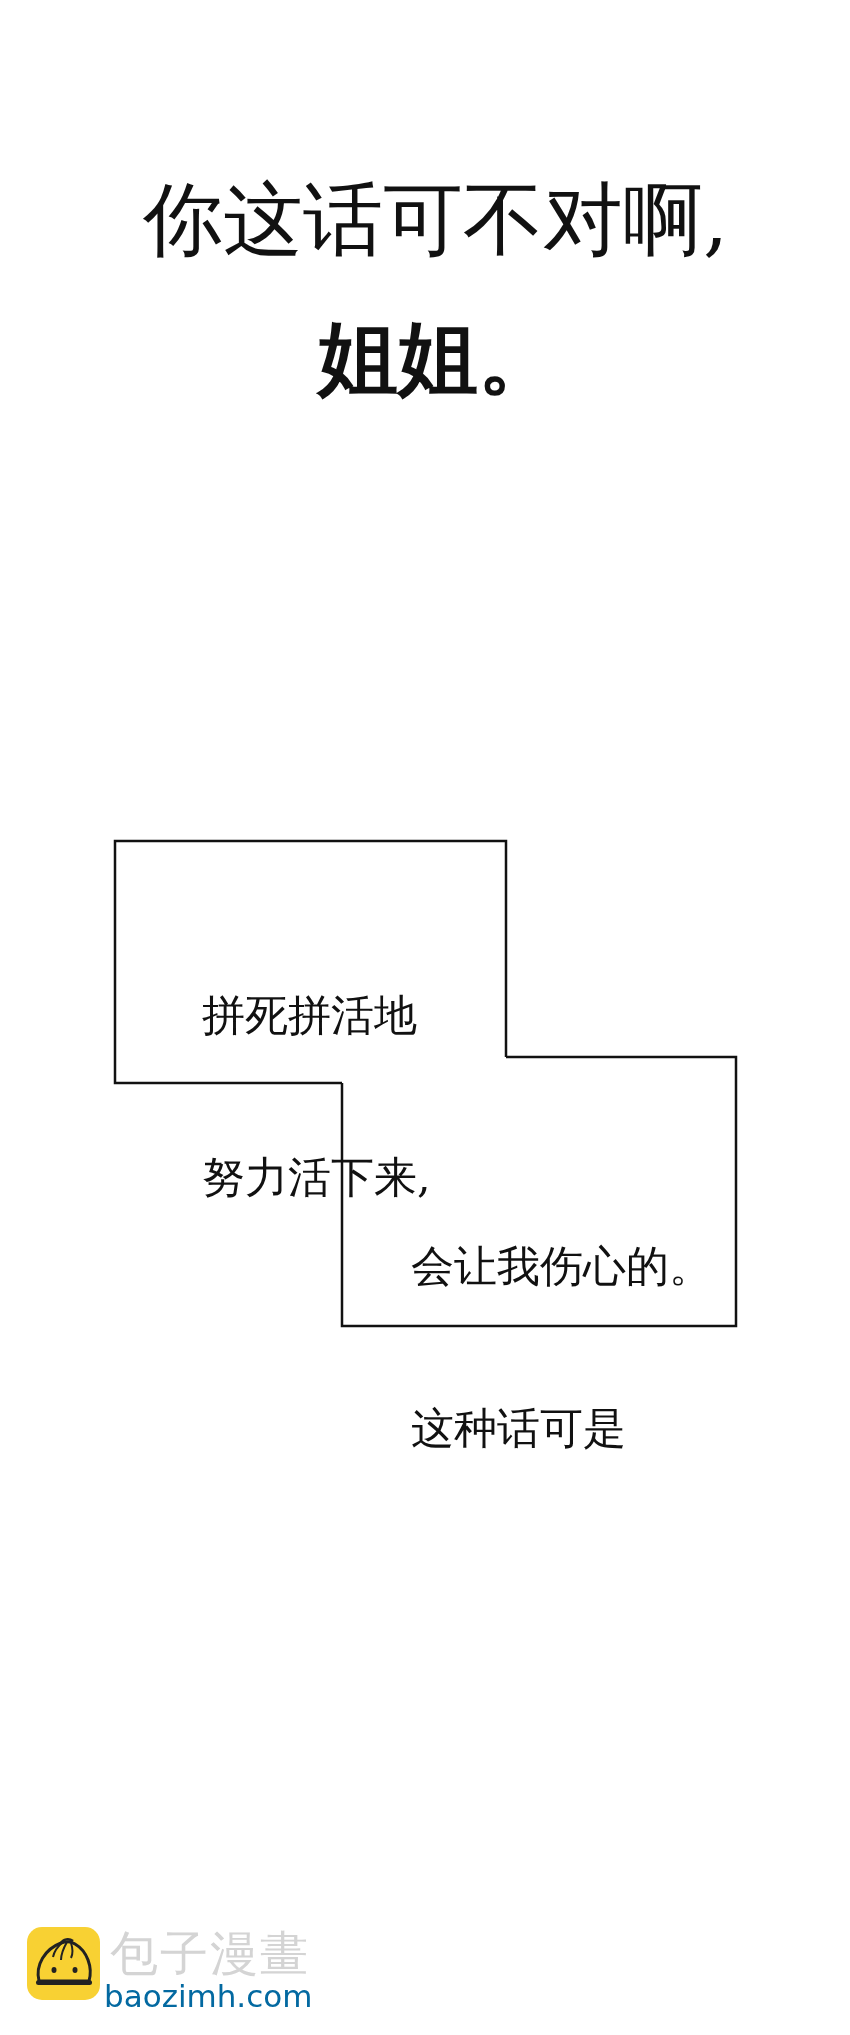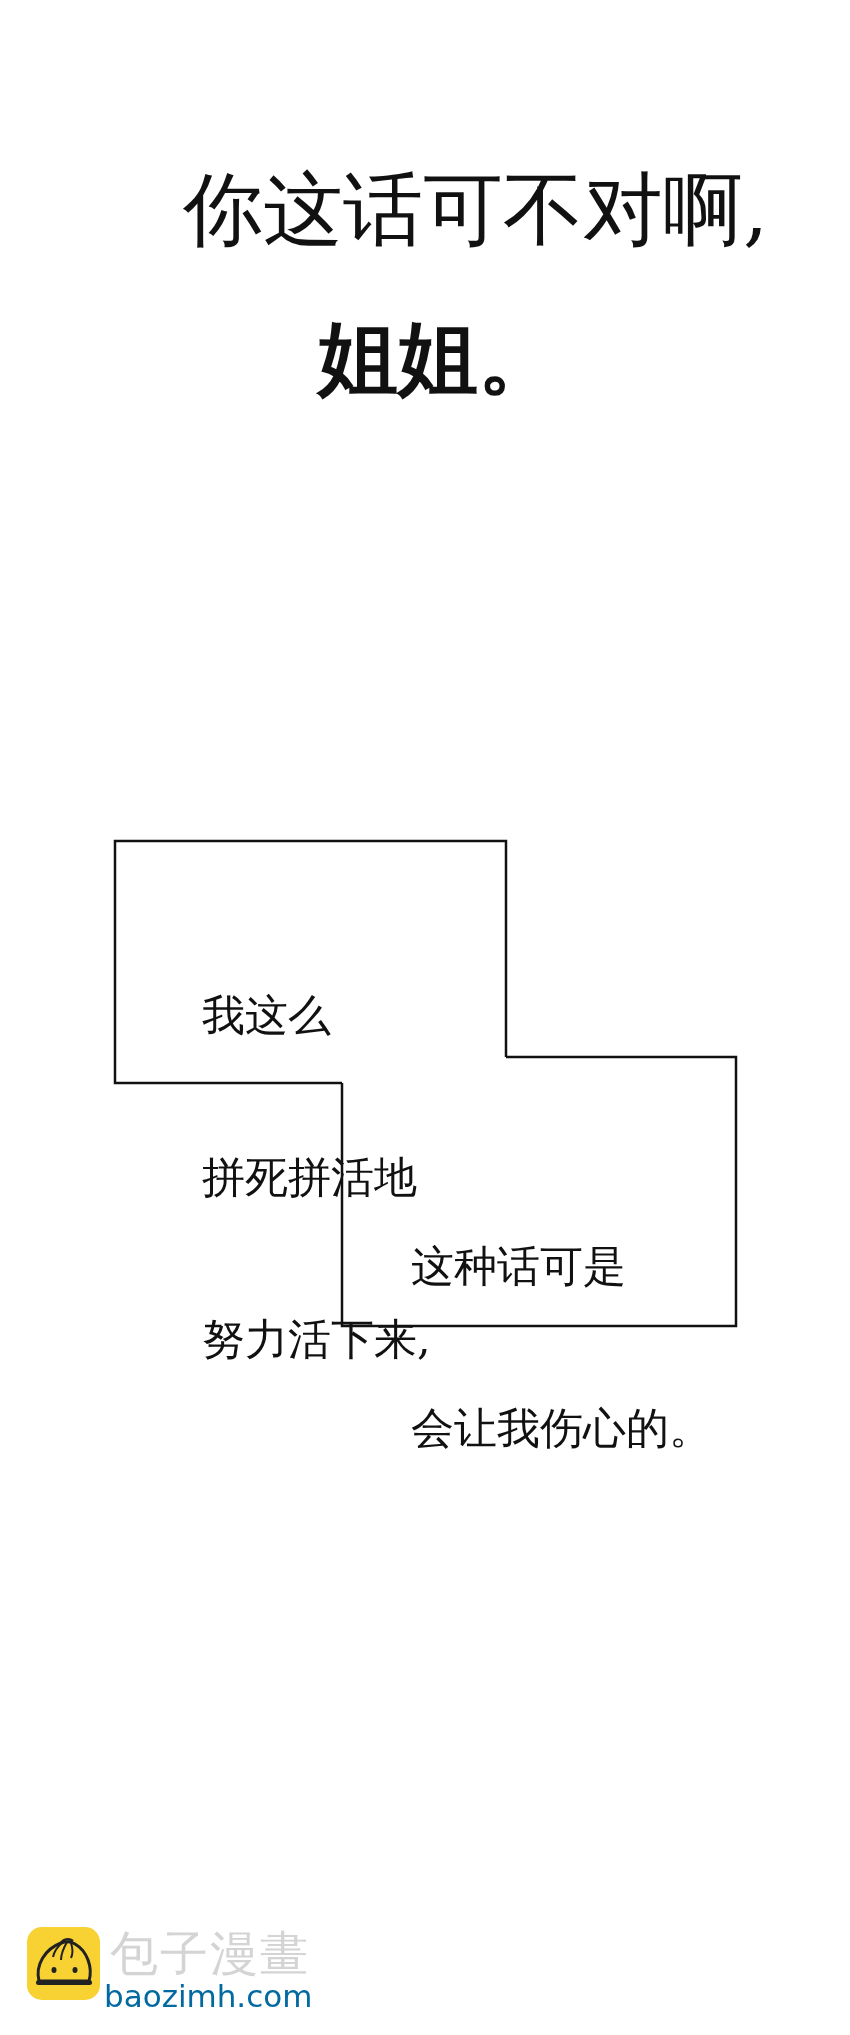--- a/index.html
+++ b/index.html
@@ -12,38 +12,37 @@
     .logo { position: absolute; left: 27px; top: 1927px; width: 73px; height: 73px;
             background: #f8d133; border-radius: 15px; overflow: hidden; }
     .wm-title { position: absolute; left: 110px; top: 1926px; font-size: 48px; line-height: 56px;
                 color: #d4d4d4; font-family: Liberation Serif, serif; letter-spacing: 2px; }
     .wm-url { position: absolute; left: 104px; top: 1978px; font-size: 31px; line-height: 36px;
               color: #0369a1; font-family: "DejaVu Sans", "Liberation Sans", sans-serif; text-align: center; }
   </style>
 </head>
 <body>
 
-<div class="abs big-line" style="left:143px; top:170px;margin-left:40px;">你这话可不对啊,</div>
+<div class="abs big-line" style="left:143px; top:180px;">你这话可不对啊,</div>
 <div class="abs big-line" style="left:318px; top:318px;font-weight:bold;">姐姐。</div>
 
 <svg class="bubbles" width="850" height="2035">
   <polygon points="115,841 506,841 506,1057 736,1057 736,1326 342,1326 342,1083 115,1083" fill="#ffffff" stroke="none"></polygon>
   <polyline points="342,1083 115,1083 115,841 506,841 506,1057" fill="none" stroke="#111" stroke-width="2.5"></polyline>
   <polyline points="506,1057 736,1057 736,1326 342,1326 342,1083" fill="none" stroke="#111" stroke-width="2.5"></polyline>
 </svg>
 
 <div class="abs panel-text" style="left:202px; top:880px;">
-  <div>我这么</div>
   <div>拼死拼活地</div>
   <div>努力活下来,</div>
 </div>
 
 <div class="abs panel-text" style="left:411px; top:1131px;">
+  <div>会让我伤心的。</div>
   <div>这种话可是</div>
-  <div>会让我伤心的。</div>
 </div>
 
 <div class="logo">
   <svg width="73" height="73" viewBox="0 0 73 73">
     <path d="M12 54 C8 38 18 22 34 16 C40 14 44 14 48 17 C60 24 66 40 62 54 Z" fill="#f8d133" stroke="#222" stroke-width="3"></path>
     <path d="M34 16 C36 12 42 11 46 14" fill="none" stroke="#222" stroke-width="2.5"></path>
     <path d="M40 15 C36 22 34 28 34 33" fill="none" stroke="#222" stroke-width="2"></path>
     <path d="M44 16 C46 22 46 27 44 31" fill="none" stroke="#222" stroke-width="2"></path>
     <path d="M36 15 C30 20 27 25 26 30" fill="none" stroke="#222" stroke-width="2"></path>
     <ellipse cx="27" cy="43" rx="2.5" ry="3" fill="#222"></ellipse>

